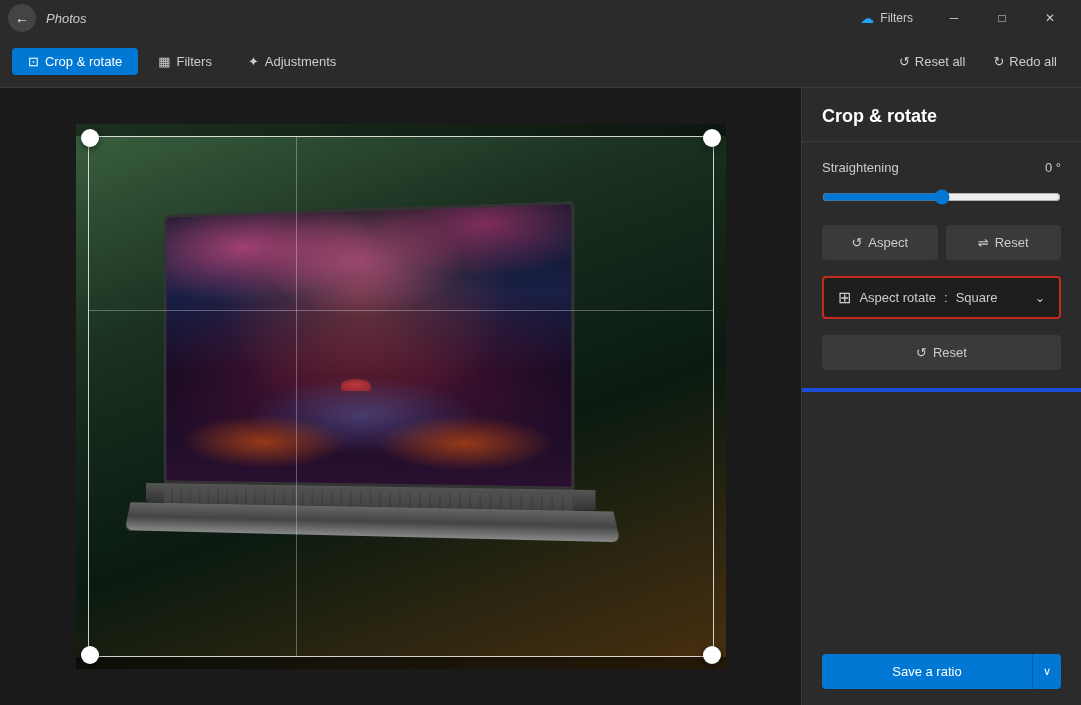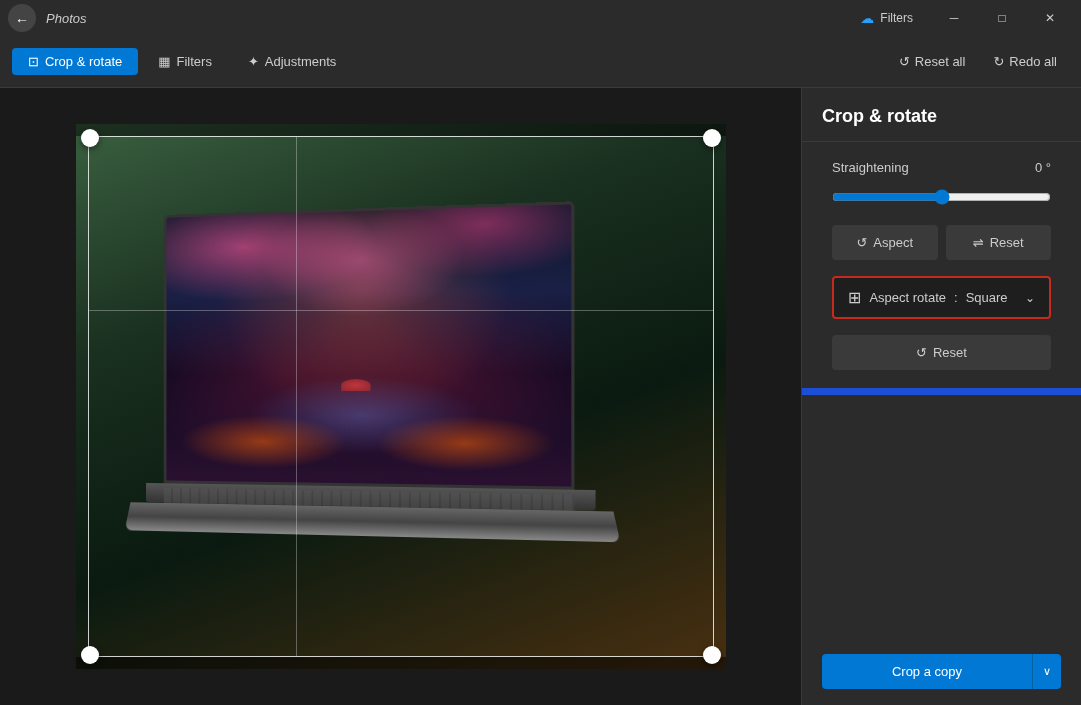--- a/index.html
+++ b/index.html
@@ -318,22 +318,22 @@
 
     .panel-title {
       font-size: 18px;
       font-weight: 600;
       color: #fff;
       padding: 18px 20px 14px;
       border-bottom: 1px solid #3a3a3a;
     }
 
     .panel-section {
-      padding: 18px 30px;
-      border-bottom: 7px solid #1d4ed8;
+      padding: 18px 20px;
+      border-bottom: 4px solid #1d4ed8;
     }
 
     .section-row {
       display: flex;
       align-items: center;
       justify-content: space-between;
       margin-bottom: 10px;
     }
     .section-label {
       font-size: 13px;
@@ -581,19 +581,19 @@
 
       
       <button class="reset-btn">
         <span>↺</span>
         <span>Reset</span>
       </button>
     </div>
 
     <div class="panel-bottom">
       <div class="save-btn-group">
-        <button class="save-main">Crop a copy</button>
+        <button class="save-main">Save a ratio</button>
         <button class="save-arrow">∨</button>
       </div>
     </div>
   </div>
 
 </div>
 
 </body></html>

